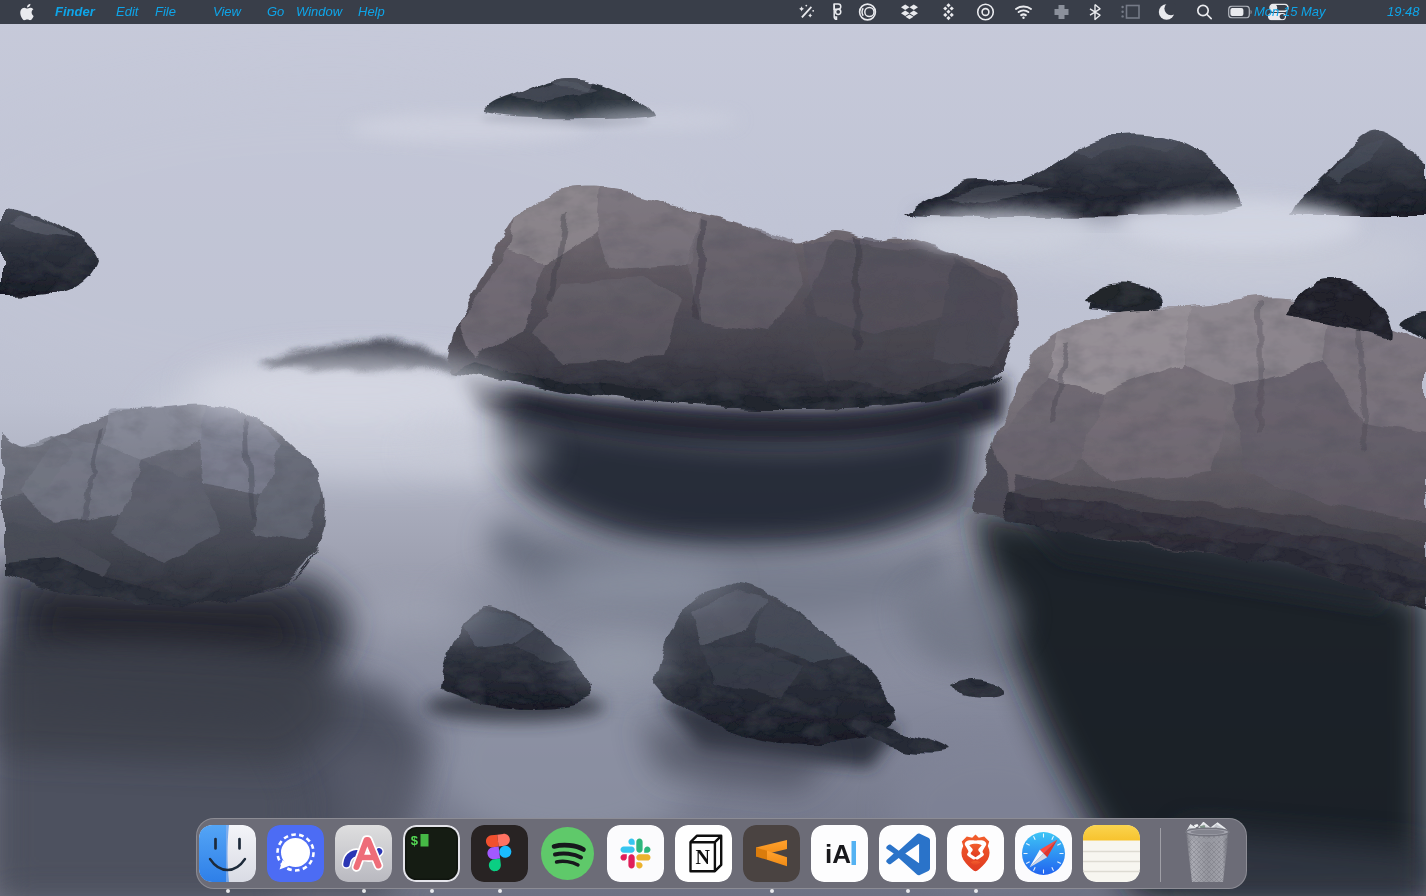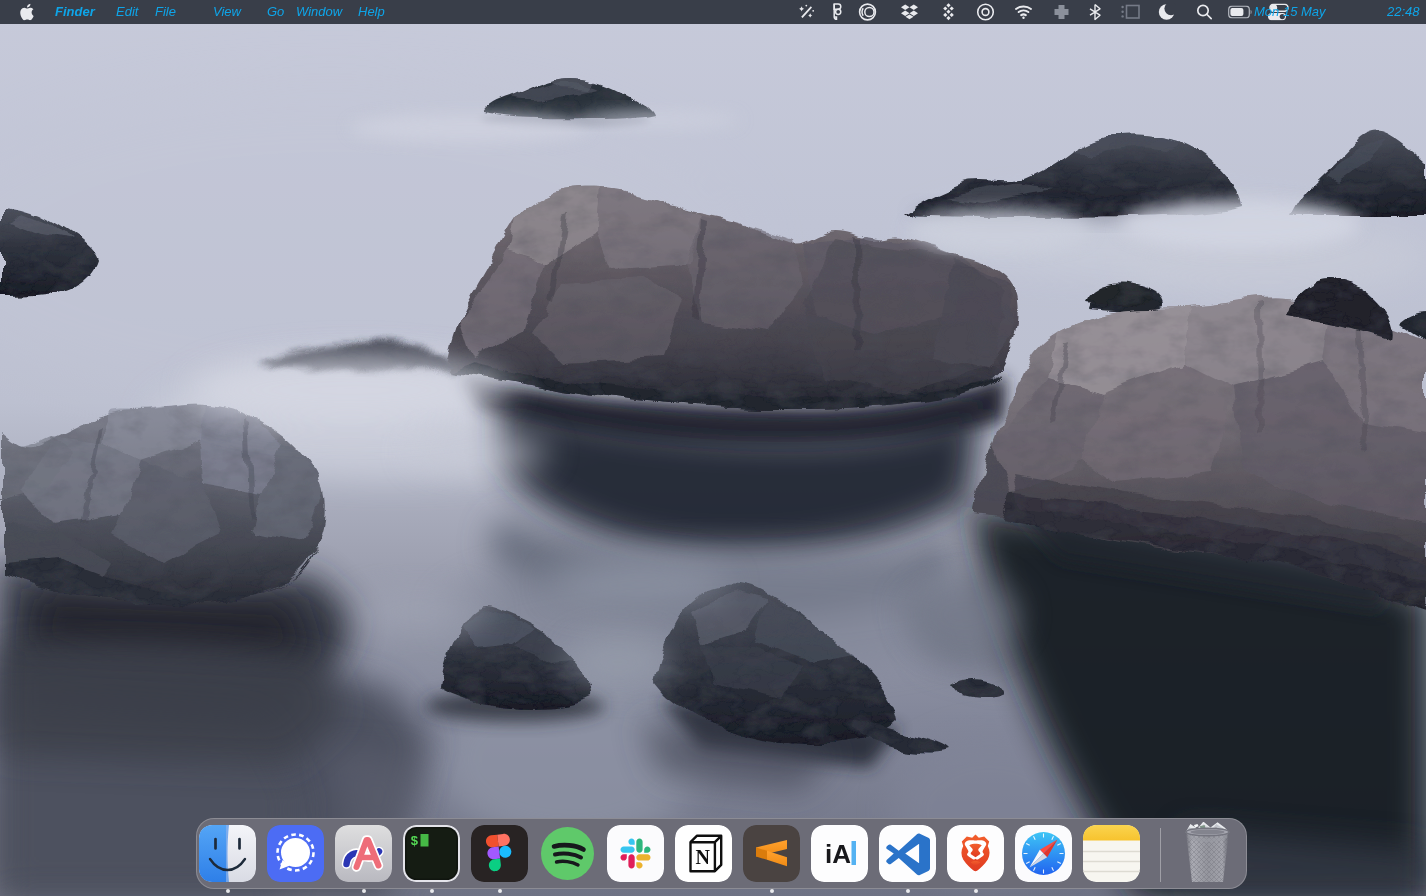--- a/index.html
+++ b/index.html
@@ -285,21 +285,21 @@
       <rect x="2.4" y="2.4" width="13" height="8.2" rx="2" fill="#e9eaee"></rect>
       <path d="M22.7,4.2 C23.8,4.8 23.8,8.2 22.7,8.8 Z" fill="#b6bac2"></path>
     </svg>
 <svg style="left:1267px" width="22" height="17" viewBox="0 0 22 17">
       <rect x="3" y="0.8" width="18" height="7" rx="3.5" fill="none" stroke="#e9eaee" stroke-width="1.5"></rect>
       <circle cx="6.8" cy="4.3" r="3.4" fill="#e9eaee"></circle>
       <rect x="1" y="9.5" width="18" height="7.2" rx="3.6" fill="#e9eaee"></rect>
       <circle cx="15.3" cy="13.1" r="2.6" fill="#393e49"></circle>
     </svg>
 <span class="mi" style="left:1254px">Mon 15 May</span>
-<span class="mi" style="left:1387px">22:48</span>
+<span class="mi" style="left:1387px">19:48</span>
 </div>
 <div id="dock"></div>
 
 <svg class="di" style="left:199px" viewBox="0 0 57 57">
 <defs>
 <linearGradient id="fb" x1="0" y1="0" x2="0" y2="1">
         <stop offset="0" stop-color="#54a5f6"></stop>
         <stop offset="1" stop-color="#2e7fe8"></stop>
       </linearGradient>
 <linearGradient id="fw" x1="0" y1="0" x2="0" y2="1">

